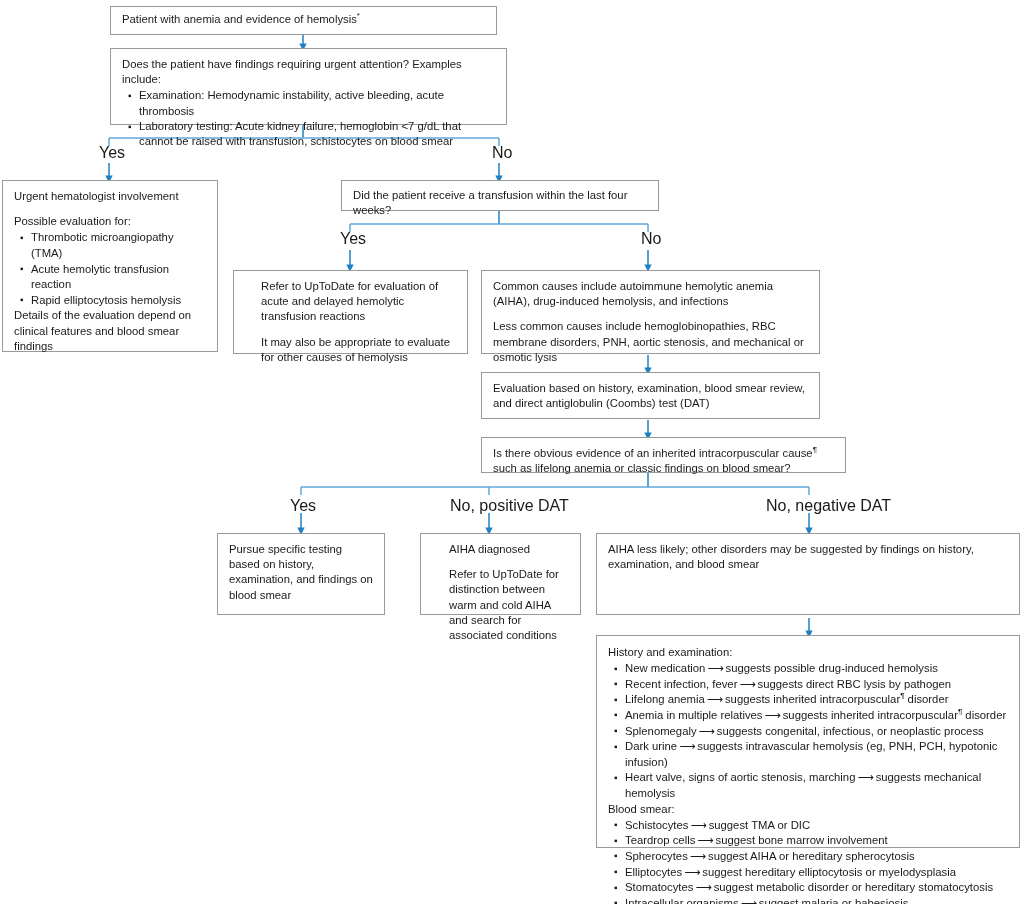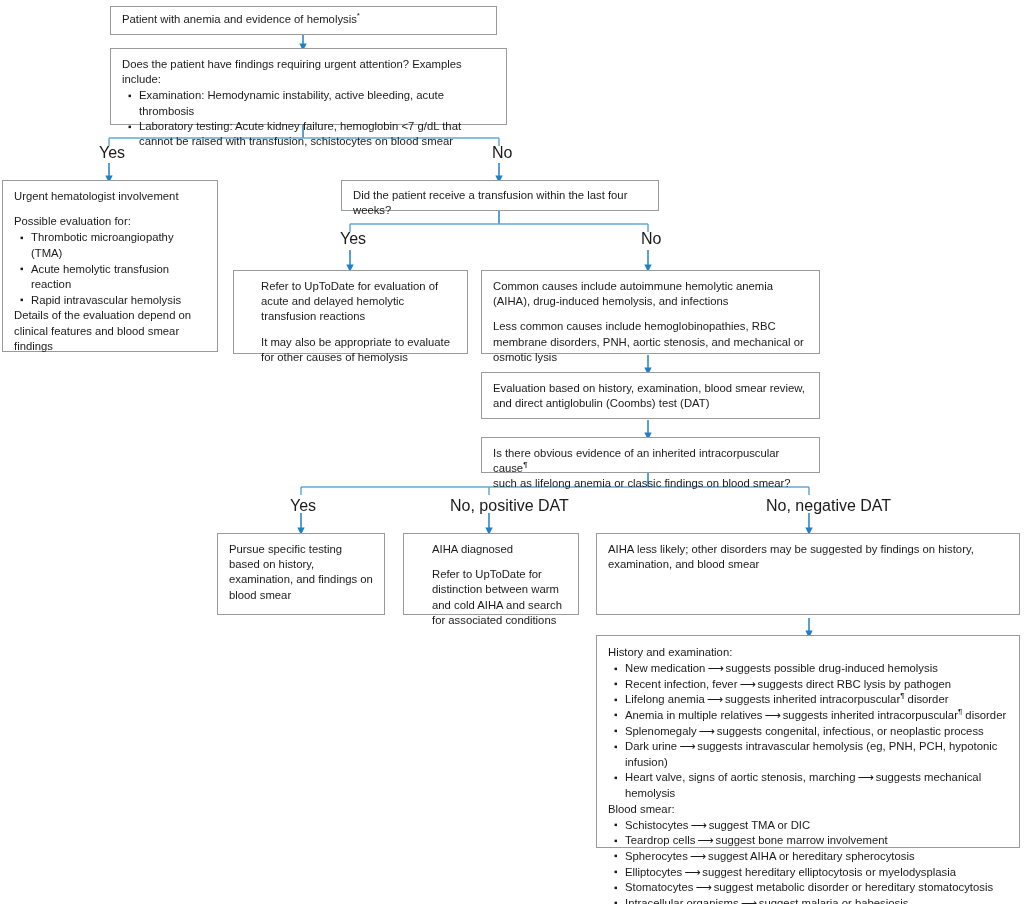--- a/index.html
+++ b/index.html
@@ -148,21 +148,21 @@
 
   <div class="edge-label" style="left:99px; top:146px;">Yes</div>
   <div class="edge-label" style="left:492px; top:146px;">No</div>
 
   <div class="box" style="left:2px; top:180px; width:216px; height:172px;">
     <p>Urgent hematologist involvement</p>
     <p class="sec-head">Possible evaluation for:</p>
     <ul>
       <li>Thrombotic microangiopathy (TMA)</li>
       <li>Acute hemolytic transfusion reaction</li>
-      <li>Rapid intravascular hemolysis</li>
+      <li>Rapid elliptocytosis hemolysis</li>
     </ul>
     <p>Details of the evaluation depend on clinical features and blood smear findings</p>
   </div>
 
   <div class="box" style="left:341px; top:180px; width:318px; height:31px; padding-top:7px;">
     <p>Did the patient receive a transfusion within the last four weeks?</p>
   </div>
 
   <div class="edge-label" style="left:340px; top:232px;">Yes</div>
   <div class="edge-label" style="left:641px; top:232px;">No</div>
@@ -174,33 +174,33 @@
 
   <div class="box" style="left:481px; top:270px; width:339px; height:84px;">
     <p>Common causes include autoimmune hemolytic anemia (AIHA), drug-induced hemolysis, and infections</p>
     <p>Less common causes include hemoglobinopathies, RBC membrane disorders, PNH, aortic stenosis, and mechanical or osmotic lysis</p>
   </div>
 
   <div class="box" style="left:481px; top:372px; width:339px; height:47px;">
     <p>Evaluation based on history, examination, blood smear review, and direct antiglobulin (Coombs) test (DAT)</p>
   </div>
 
-  <div class="box" style="left:481px; top:437px; width:339px; height:36px;">
+  <div class="box" style="left:481px; top:437px; width:365px; height:36px;">
     <p><span>Is there obvious evidence of an inherited intracorpuscular cause</span><sup>¶</sup><br><span>such as lifelong anemia or classic findings on blood smear?</span></p>
   </div>
 
   <div class="edge-label" style="left:290px; top:499px;">Yes</div>
   <div class="edge-label" style="left:450px; top:499px;">No, positive DAT</div>
   <div class="edge-label" style="left:766px; top:499px;">No, negative DAT</div>
 
   <div class="box" style="left:217px; top:533px; width:168px; height:82px;">
     <p>Pursue specific testing based on history, examination, and findings on blood smear</p>
   </div>
 
-  <div class="box" style="left:403px; top:533px; width:176px; height:82px;padding-left:28px;">
+  <div class="box" style="left:420px; top:533px; width:161px; height:82px;padding-left:28px;">
     <p>AIHA diagnosed</p>
     <p>Refer to UpToDate for distinction between warm and cold AIHA and search for associated conditions</p>
   </div>
 
   <div class="box" style="left:596px; top:533px; width:424px; height:82px;">
     <p>AIHA less likely; other disorders may be suggested by findings on history, examination, and blood smear</p>
   </div>
 
   <div class="box" style="left:596px; top:635px; width:424px; height:213px; padding-top:9px;">
     <p class="sec-head">History and examination:</p>

